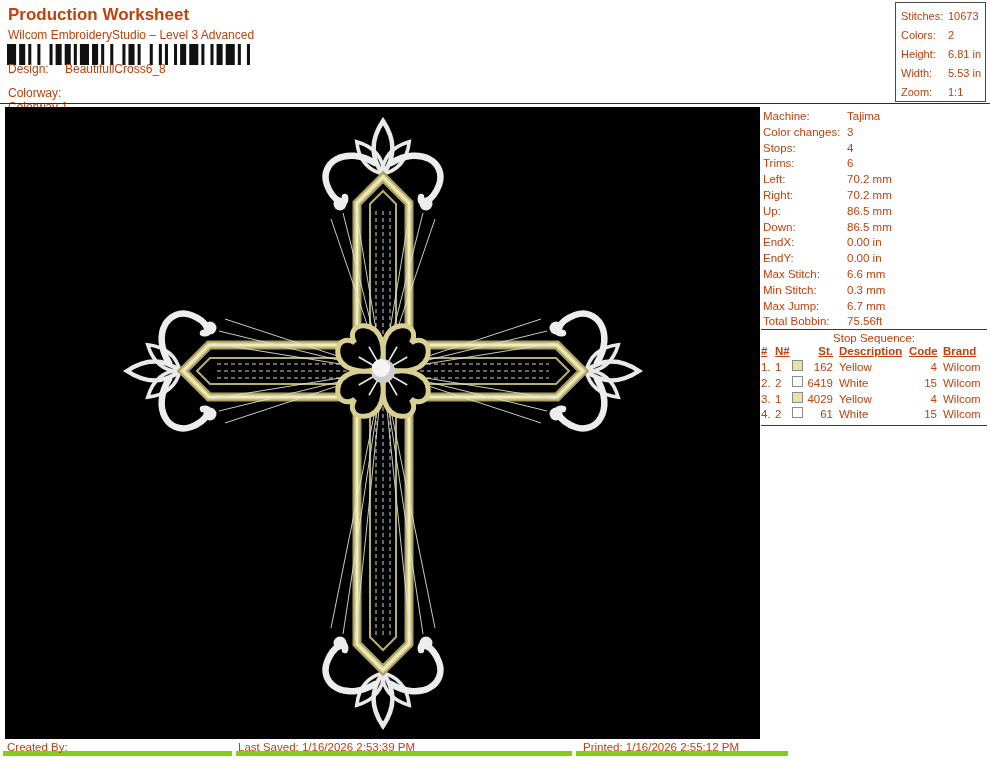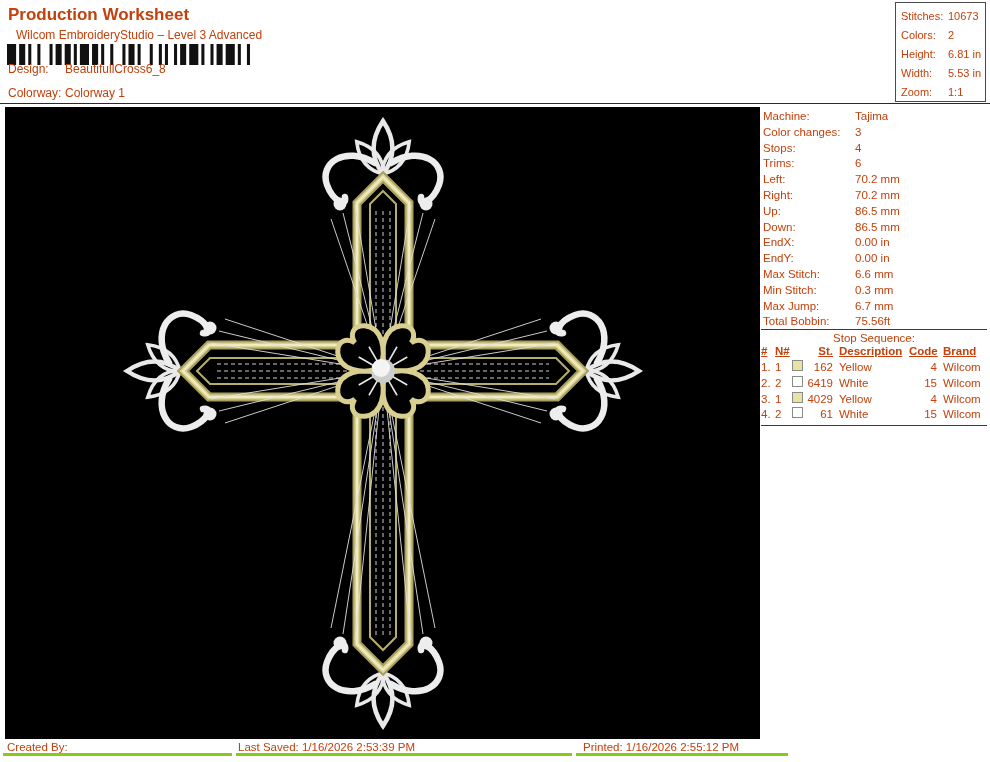--- a/index.html
+++ b/index.html
@@ -3,50 +3,50 @@
 <meta charset="utf-8">
 <style>
   * { margin:0; padding:0; box-sizing:border-box; }
   body { background:#888; }
   .page {
     position:relative; width:990px; height:762px; background:#fff;
     font-family:"Liberation Sans", sans-serif; color:#c2410c; overflow:hidden;
   }
   
   .title { position:absolute; left:8px; top:5px; font-size:17px; font-weight:bold; }
-  .subtitle { position:absolute; left:8px; top:28px; font-size:12px;margin-left:8px; }
+  .subtitle { position:absolute; left:8px; top:28px; font-size:12px; }
   .barcode { position:absolute; left:7px; top:44px; }
   .meta-row { position:absolute; left:8px; display:flex; font-size:12px; }
   .meta-row .mlab { width:57px; }
   .design-row { top:53px;margin-top:9px; }
-  .colorway-row { top:86px; }
+  .colorway-row { top:86px;flex-direction:column; }
   .header-rule { position:absolute; left:0; top:103px; width:990px; height:0; border-top:1px solid #2a2a2a; }
   
   .stats-box {
     position:absolute; left:895px; top:2px; width:91px; height:100px;
     border:1px solid #4a4a4a; padding:4px 0 0 5px; font-size:11px;
   }
   .stats-row { display:flex; height:19px; line-height:18px; }
   .stats-row .slab { width:47px; }
   
   .canvas { position:absolute; left:5px; top:107px; width:755px; height:632px; background:#000; }
   
   .machine-panel { position:absolute; left:763px; top:109px; width:224px; font-size:11.5px; }
-  .mrow { display:flex; height:15.8px; line-height:15.5px;gap:8px; }
+  .mrow { display:flex; height:15.8px; line-height:15.5px; }
   .mrow .mlabel { width:84px; }
   .stopseq { position:absolute; left:761px; top:329px; width:226px; font-size:11.5px; }
   .stopseq-title { height:15px; line-height:15px; border-top:1px solid #3a3a3a; padding-top:1px;text-align:center; }
   .sstable { border-bottom:1px solid #3a3a3a; padding-bottom:2px; }
   .ssrow { display:grid; grid-template-columns:14px 17px 15px 26px 76px 28px 50px; height:15.8px; line-height:15.5px; align-items:center; }
   .ssrow .h { font-weight:bold; text-decoration:underline; }
   .col-right { text-align:right; }
   .col-pad { padding-left:6px; }
   .swatch { width:11px; height:11px; border:1px solid #8a8a8a; margin-top:0px; }
   
-  .fcell { position:absolute; top:739px; height:17px; line-height:16px; font-size:11.5px; border-bottom:3px solid #84cc16; }
+  .fcell { position:absolute; top:739px; height:17px; line-height:16px; font-size:11.5px; border-bottom:5px solid #84cc16; }
   .fcell-created { left:3px; width:229px; padding-left:4px; }
   .fcell-saved { left:236px; width:336px; padding-left:2px; }
   .fcell-printed { left:576px; width:212px; padding-left:7px; }
   .fcell-page { left:792px; width:193px; text-align:left; padding-right:6px; border-top:1px solid #2a2a2a;margin-top:28px; }
   
   .wpetal { fill:none; stroke:#e9e9e9; stroke-width:4.5; }
   .wcurl { fill:none; stroke:#ededed; stroke-width:6.5; stroke-linecap:round; }
   .wdot { fill:#ededed; }
   .bar-fill { fill:#000; }
   .bar-dark { fill:none; stroke:#a89e5e; stroke-width:9; stroke-linejoin:miter; }

